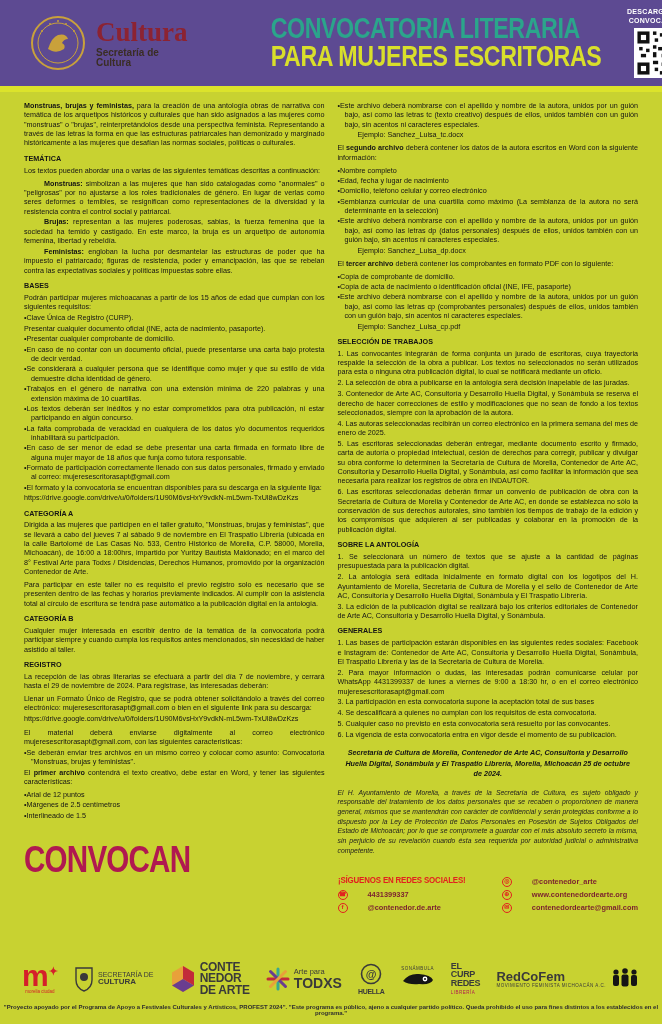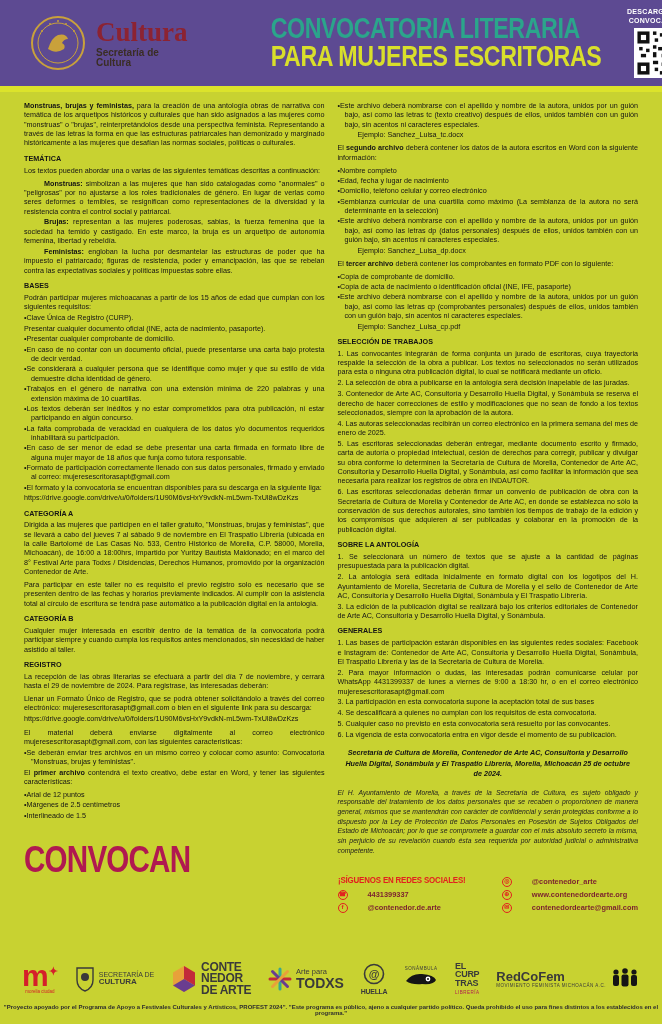--- a/index.html
+++ b/index.html
@@ -272,21 +272,21 @@
         <div class="lg-tiny">SONÁMBULA</div>
         <svg width="34" height="16" viewBox="0 0 34 16">
           <path d="M2 10 Q8 2 18 3 Q30 4 32 9 Q30 14 18 13 Q8 14 2 10 Z" fill="#151515"></path>
           <circle cx="24" cy="8" r="2.4" fill="#fff"></circle>
             <circle cx="24" cy="8" r="1" fill="#151515"></circle>
         </svg>
       </div>
     </div>
     <div class="logo">
       <div class="lg-stack" style="font-size:9px;">
-        <span>EL</span><br><span>CURP</span><br><span>TRAS</span><br>
+        <span>EL</span><br><span>CURP</span><br><span>REDES</span><br>
         <span class="lg-tiny" style="color:#b01950;">LIBRERÍA</span>
       </div>
     </div>
     <div class="logo">
       <div>
         <div class="lg-red">RedCoFem</div>
         <div class="lg-tiny">MOVIMIENTO FEMINISTA MICHOACÁN A.C.</div>
       </div>
       <svg width="30" height="22" viewBox="0 0 30 22">
         <g fill="#151515">

